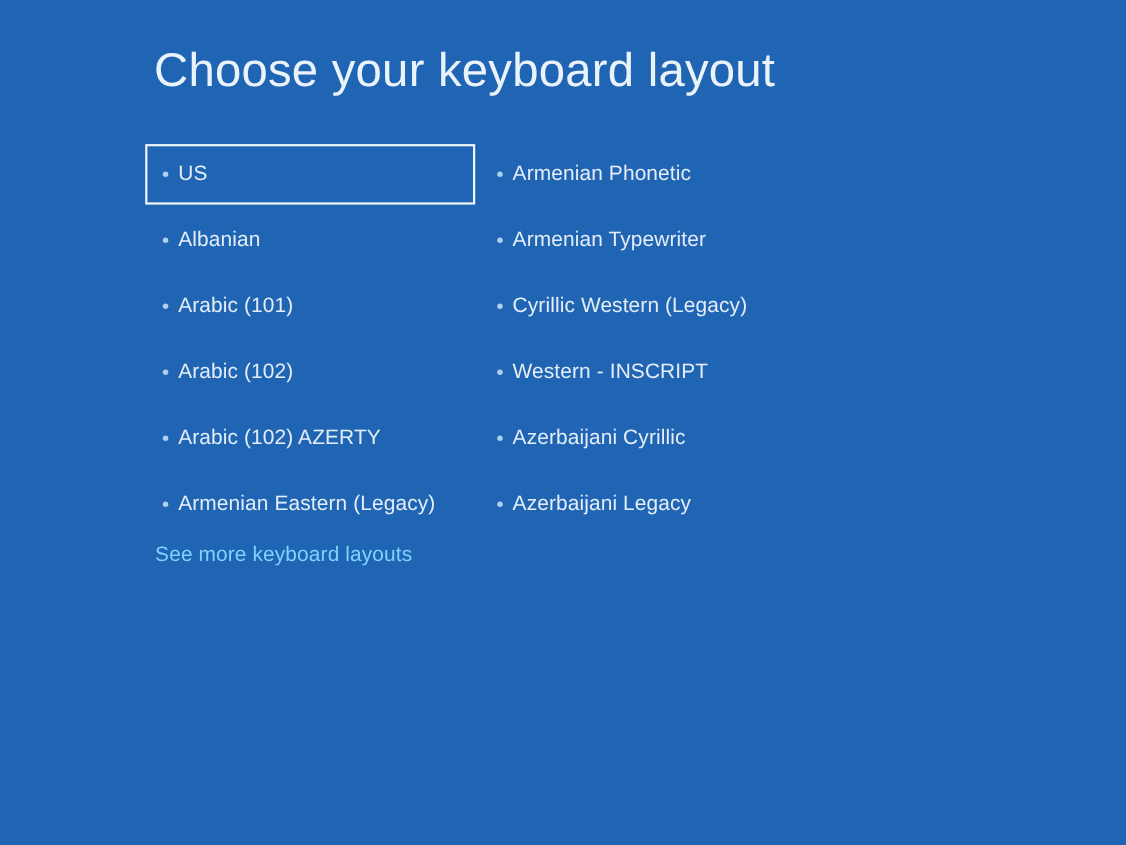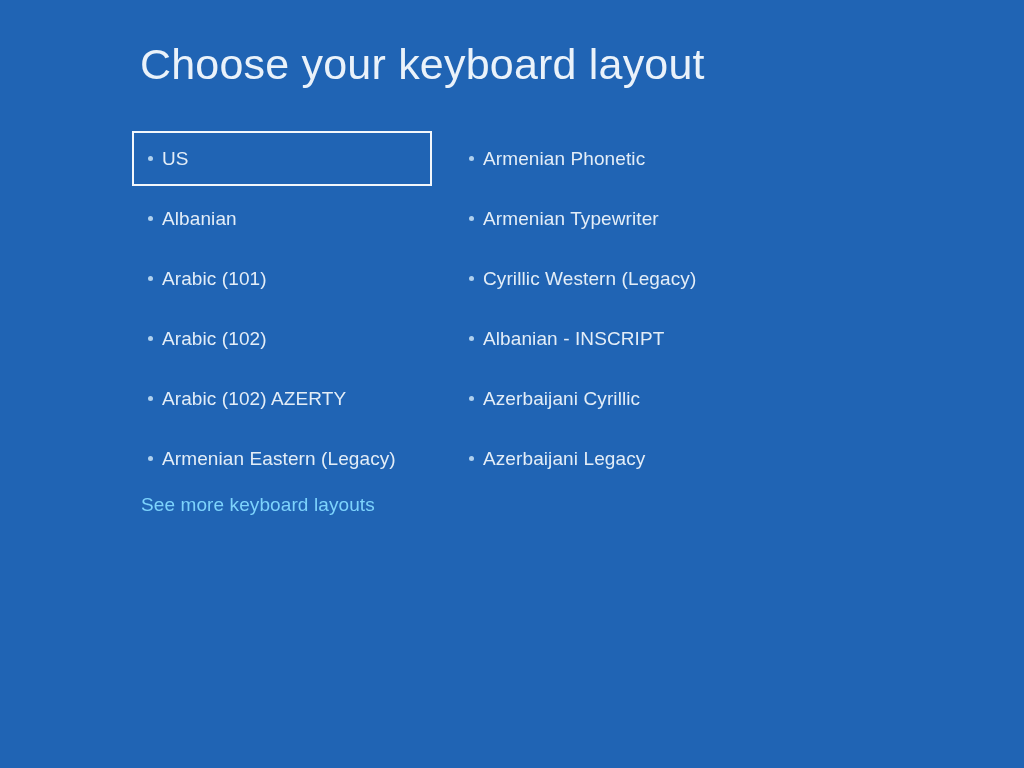--- a/index.html
+++ b/index.html
@@ -37,21 +37,21 @@
     text-align: center;
   }
 
   
   .layout-column {
     position: absolute;
     top: 120px;
     margin-top: 11px;
   }
   #column-left  { left: 132px; width: 300px; }
-  #column-right { left: 460px; width: 420px; }
+  #column-right { left: 443px; width: 420px; }
 
   .layout-item {
     position: relative;
     height: 55px;
     margin-bottom: 5px;
     box-sizing: border-box;
     display: flex;
     align-items: center;
     padding-left: 14px;
     border: 2px solid transparent;
@@ -140,21 +140,21 @@
       <div class="layout-item">
         <span class="bullet-icon"></span>
         <span class="layout-label">Armenian Typewriter</span>
       </div>
       <div class="layout-item">
         <span class="bullet-icon"></span>
         <span class="layout-label">Cyrillic Western (Legacy)</span>
       </div>
       <div class="layout-item">
         <span class="bullet-icon"></span>
-        <span class="layout-label">Albanian - INSCRIPT</span>
+        <span class="layout-label">Western - INSCRIPT</span>
       </div>
       <div class="layout-item">
         <span class="bullet-icon"></span>
         <span class="layout-label">Azerbaijani Cyrillic</span>
       </div>
       <div class="layout-item">
         <span class="bullet-icon"></span>
         <span class="layout-label">Azerbaijani Legacy</span>
       </div>
     </div>

